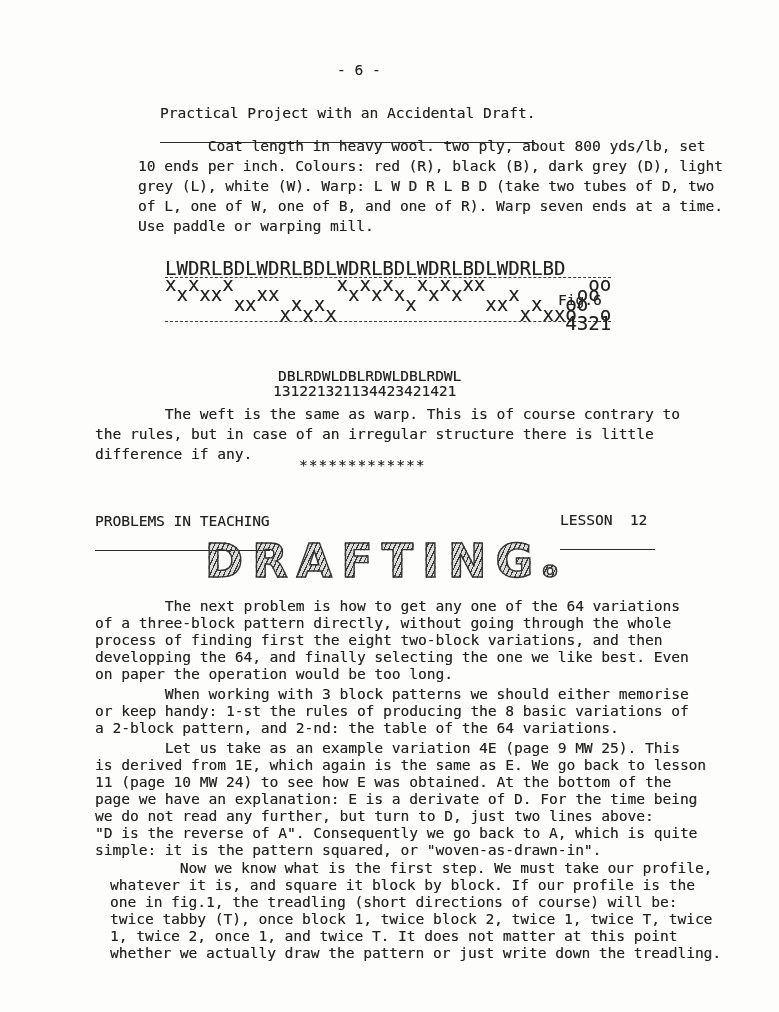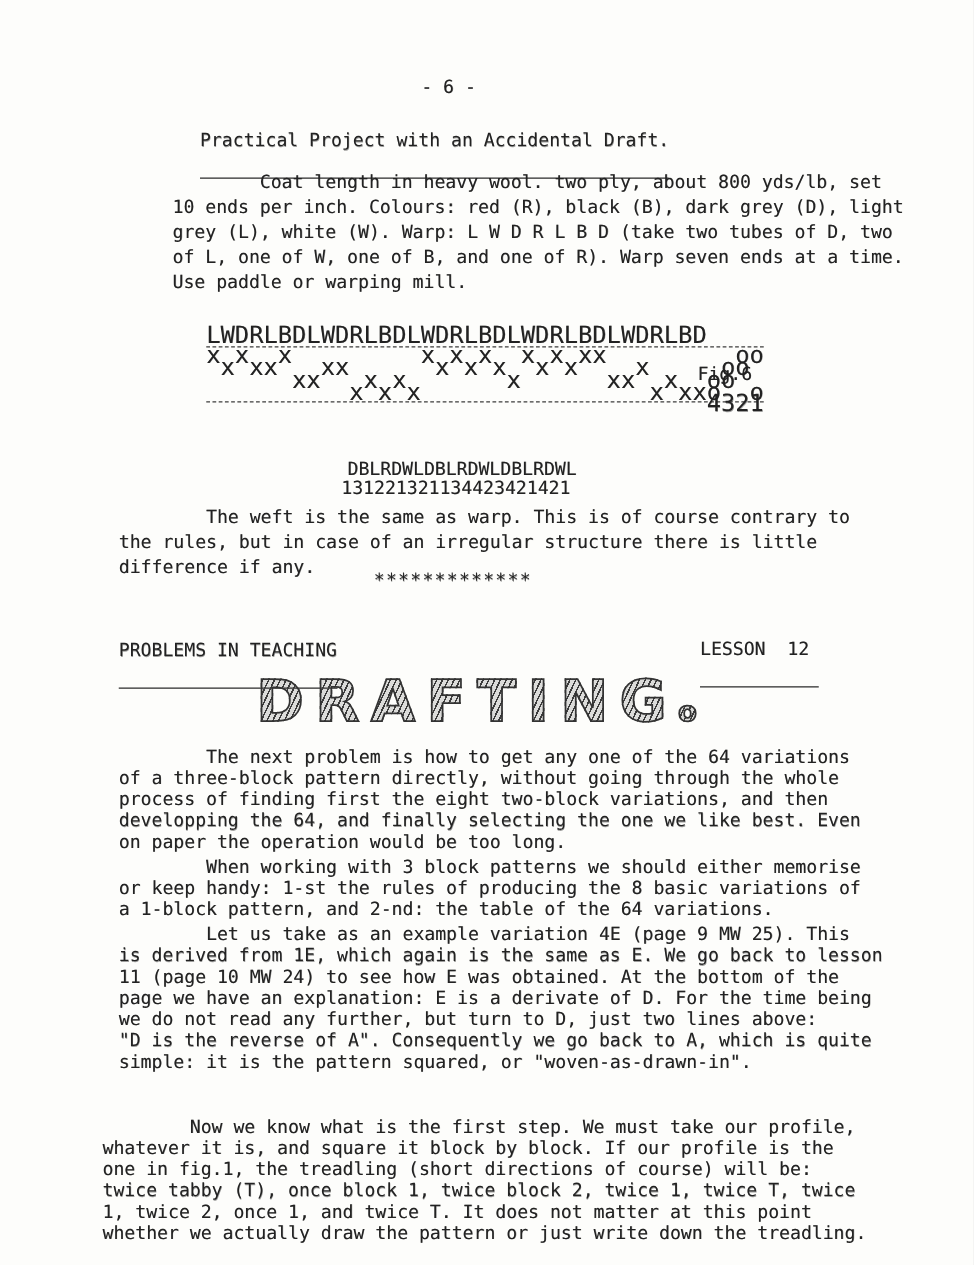--- a/index.html
+++ b/index.html
@@ -95,30 +95,30 @@
   <div class="drafting" style="left:205px;top:534px;"><span>DRAFTING</span><span class="dot">o</span></div>
 
   <div class="tw tw-s2" style="left:95px;top:598px;">        The next problem is how to get any one of the 64 variations
 of a three-block pattern directly, without going through the whole
 process of finding first the eight two-block variations, and then
 developping the 64, and finally selecting the one we like best. Even
 on paper the operation would be too long.</div>
 
   <div class="tw tw-s2" style="left:95px;top:686px;">        When working with 3 block patterns we should either memorise
 or keep handy: 1-st the rules of producing the 8 basic variations of
-a 1-block pattern, and 2-nd: the table of the 64 variations.</div>
+a 2-block pattern, and 2-nd: the table of the 64 variations.</div>
 
   <div class="tw tw-s2" style="left:95px;top:740px;">        Let us take as an example variation 4E (page 9 MW 25). This
 is derived from 1E, which again is the same as E. We go back to lesson
 11 (page 10 MW 24) to see how E was obtained. At the bottom of the
 page we have an explanation: E is a derivate of D. For the time being
 we do not read any further, but turn to D, just two lines above:
 "D is the reverse of A". Consequently we go back to A, which is quite
 simple: it is the pattern squared, or "woven-as-drawn-in".</div>
 
-  <div class="tw tw-s2" style="left:82px;top:860px;margin-top:34px;">        Now we know what is the first step. We must take our profile,
+  <div class="tw tw-s2" style="left:110px;top:860px;">        Now we know what is the first step. We must take our profile,
 whatever it is, and square it block by block. If our profile is the
 one in fig.1, the treadling (short directions of course) will be:
 twice tabby (T), once block 1, twice block 2, twice 1, twice T, twice
 1, twice 2, once 1, and twice T. It does not matter at this point
 whether we actually draw the pattern or just write down the treadling.</div>
 
 </div>
 
 </body></html>

